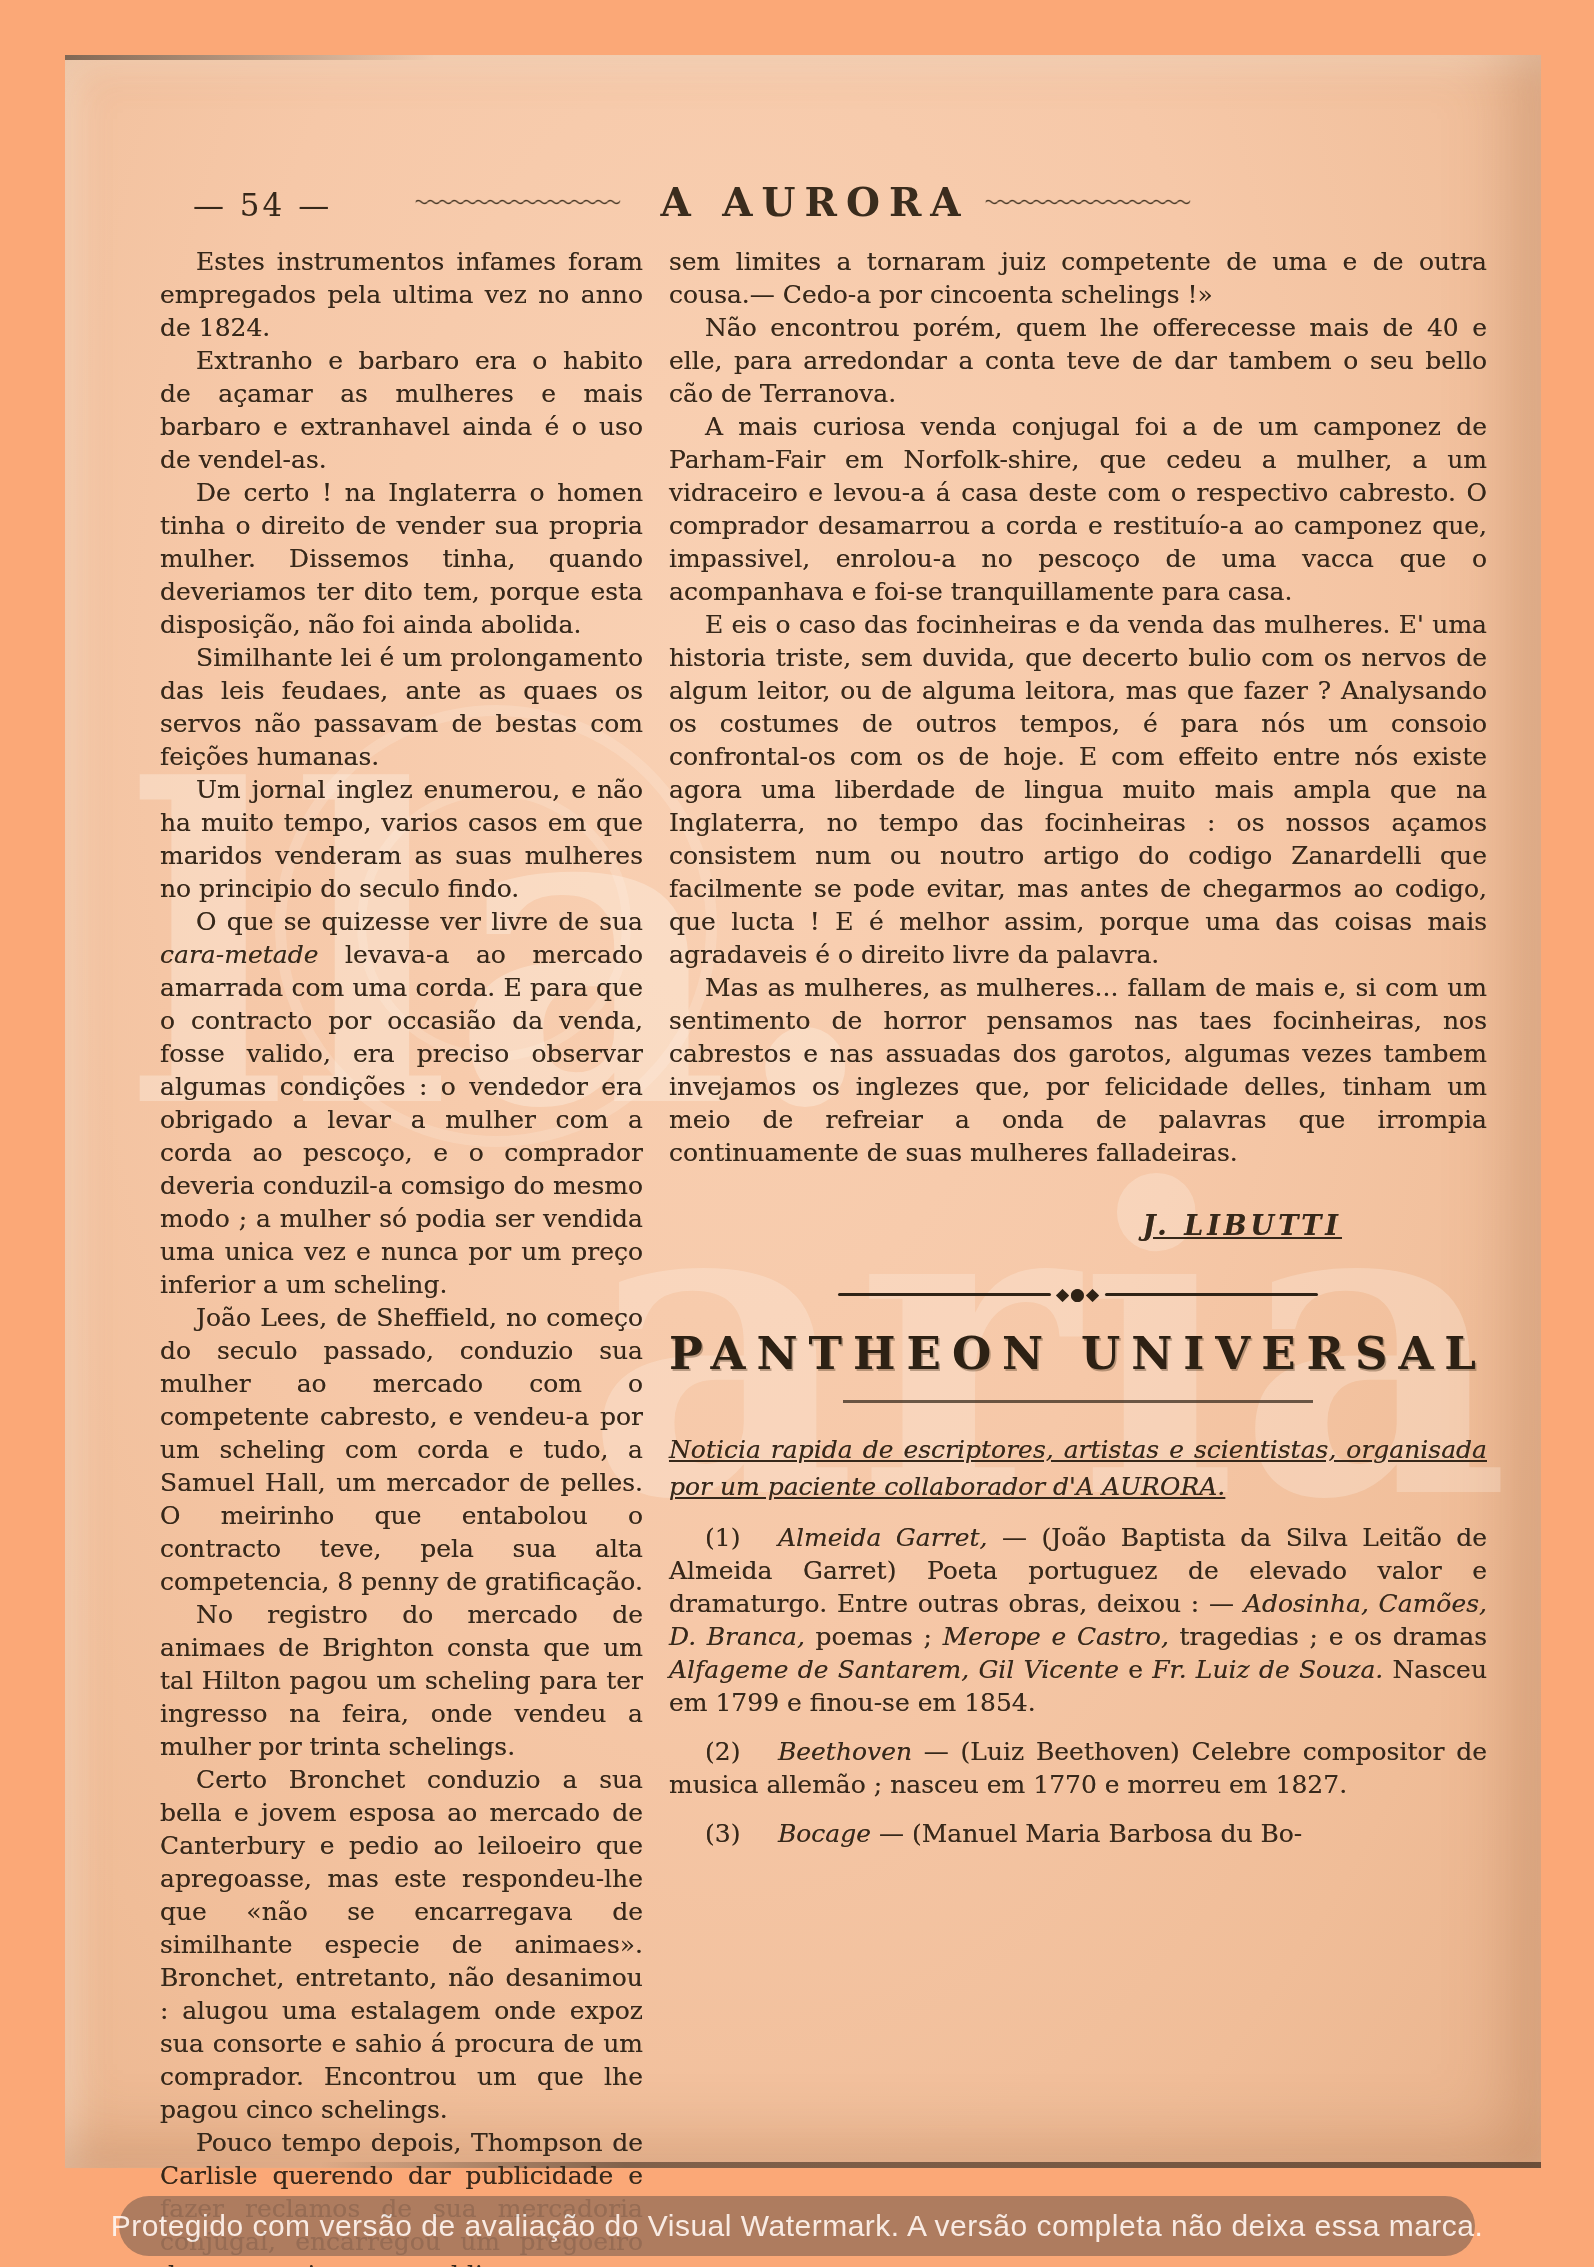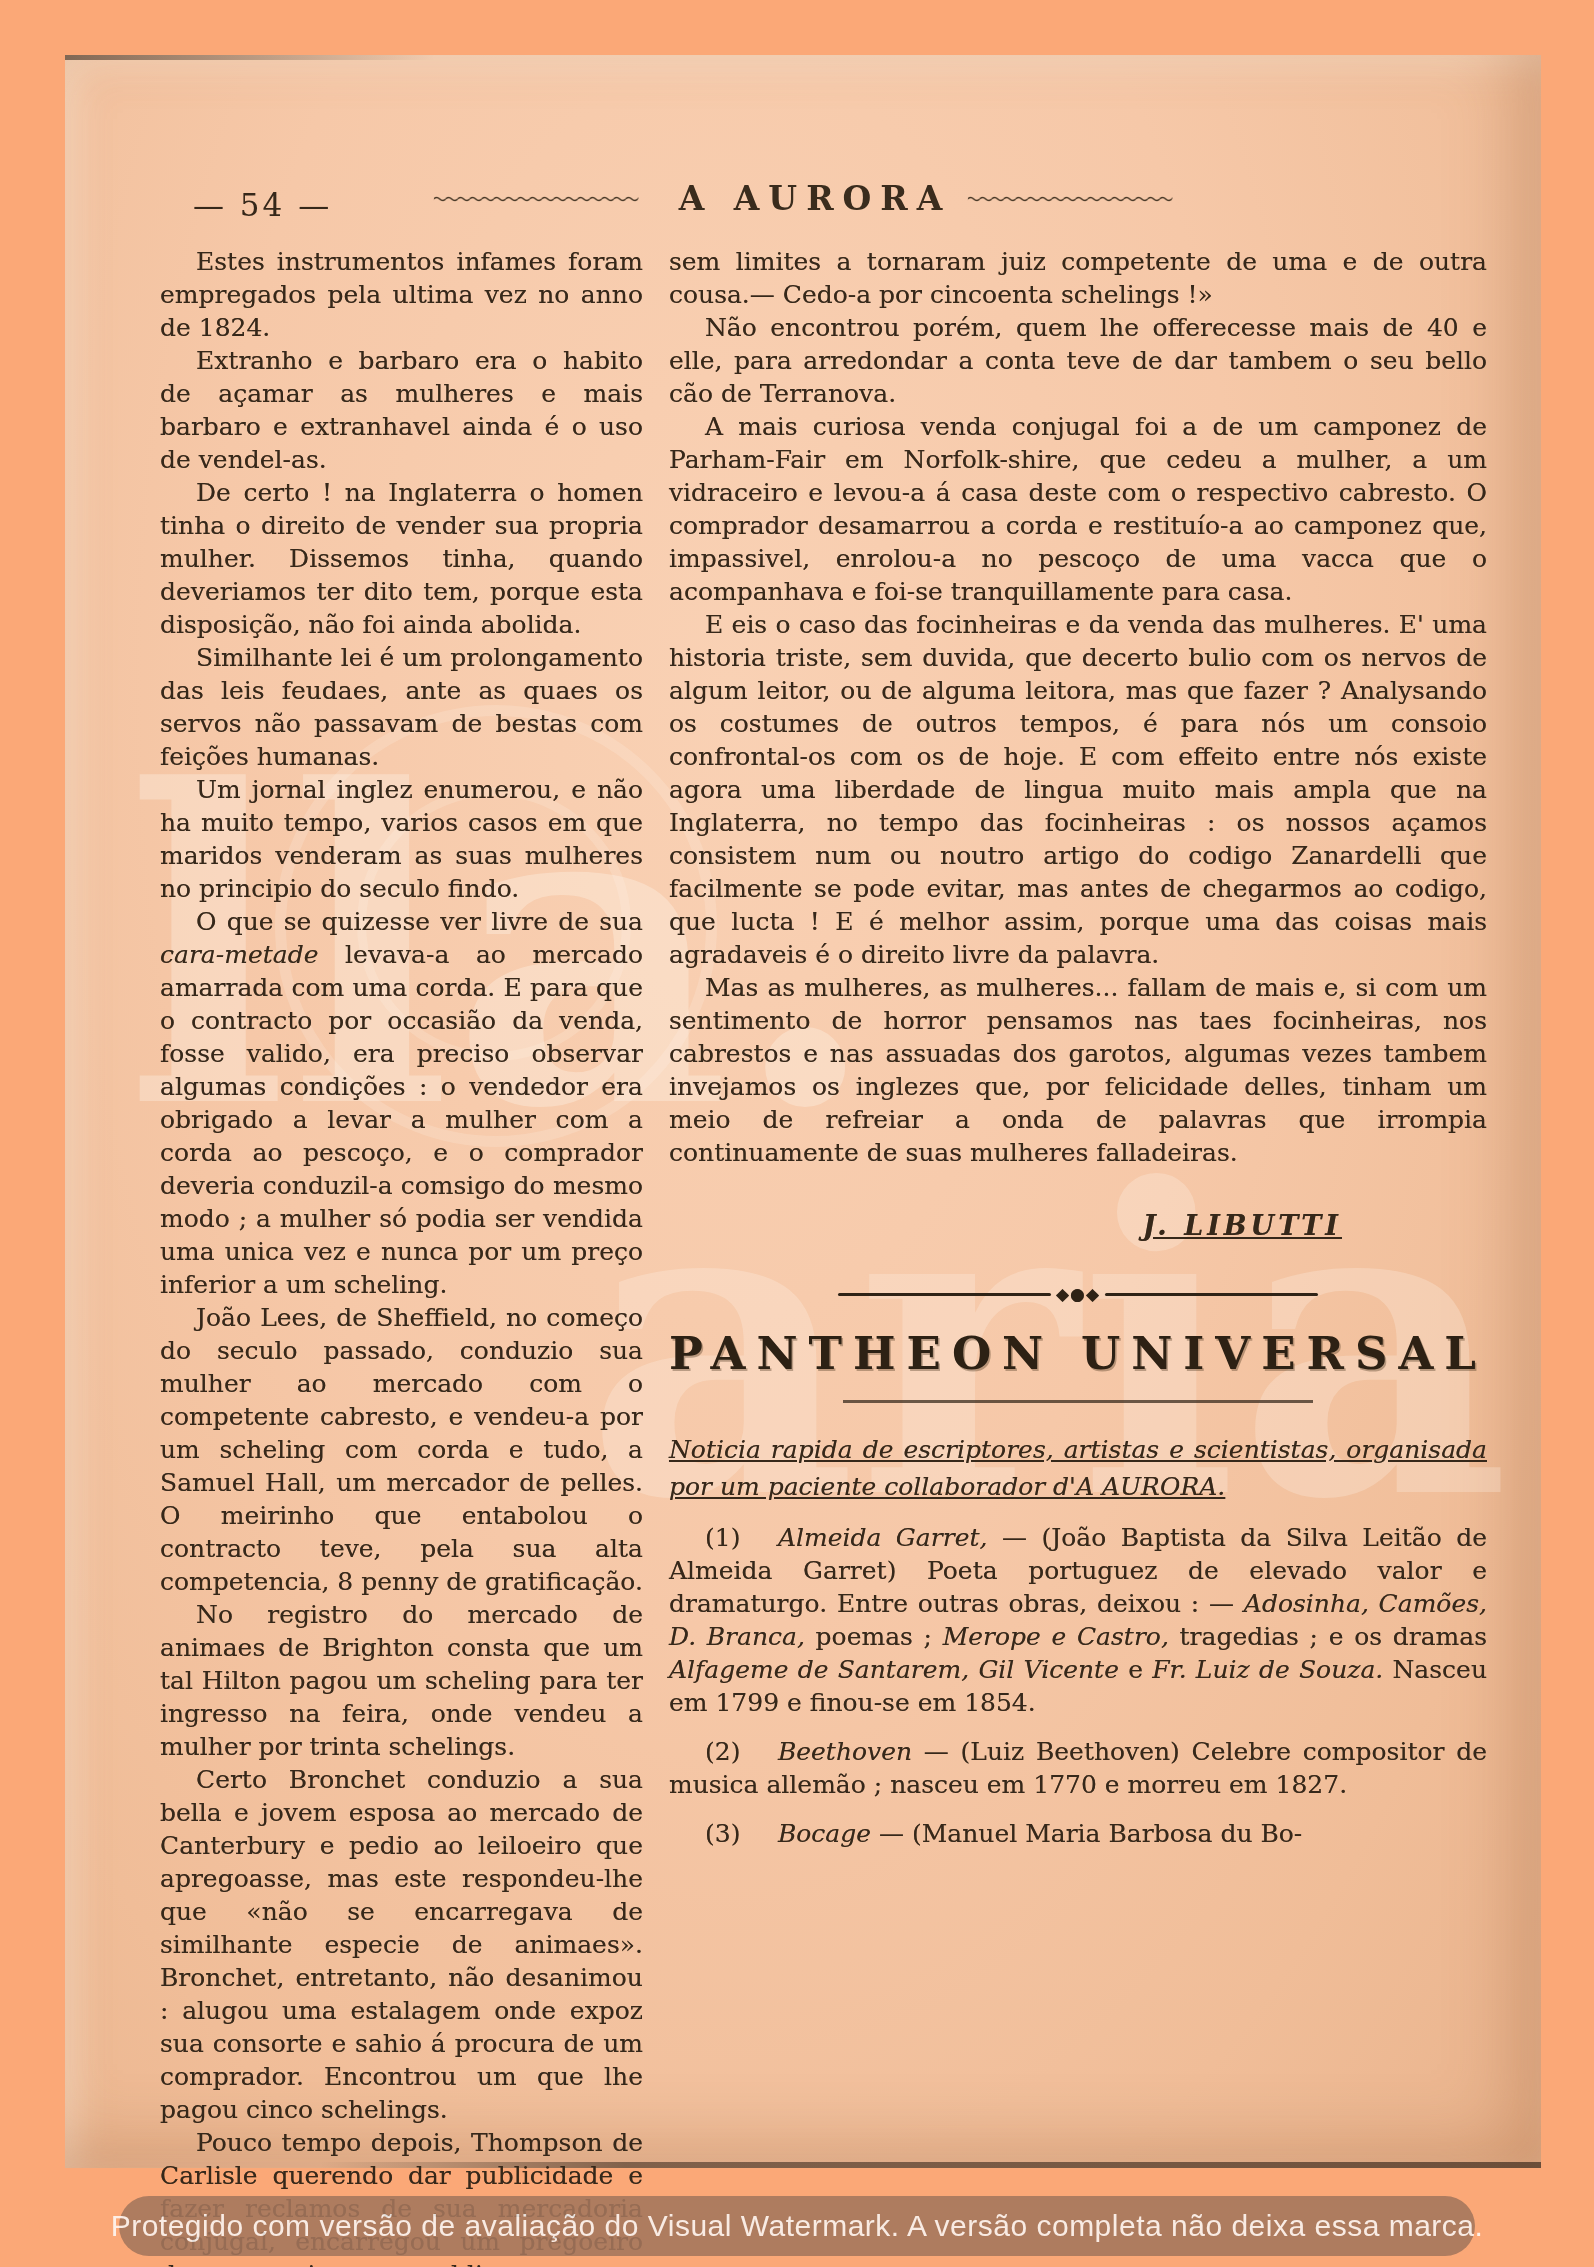--- a/index.html
+++ b/index.html
@@ -39,21 +39,21 @@
   .ghost2{left:520px;top:1080px;font-size:420px;color:rgba(255,248,240,.26);}
   
   .page-number{
     position:absolute;left:128px;top:132px;font-size:31px;letter-spacing:3px;color:var(--ink);
   }
   .masthead{
     position:absolute;left:50%;top:124px;transform:translateX(-50%);
     display:flex;align-items:center;gap:16px;
   }
   .masthead-title{
-    font-size:33px;font-weight:bold;letter-spacing:9px;color:#3a2c1d;white-space:nowrap;margin-left:24px;
+    font-size:39px;font-weight:bold;letter-spacing:9px;color:#3a2c1d;white-space:nowrap;margin-left:24px;
   }
   .wavy{display:block;}
   
   .cols{
     position:absolute;top:190px;left:95px;right:54px;
     display:flex;gap:26px;color:var(--ink);
   }
   .col{flex:1 1 0;font-size:25px;line-height:33px;text-align:justify;
        text-shadow:0 0 .6px rgba(52,37,21,.55);}
   .par{margin:0;text-indent:36px;}

